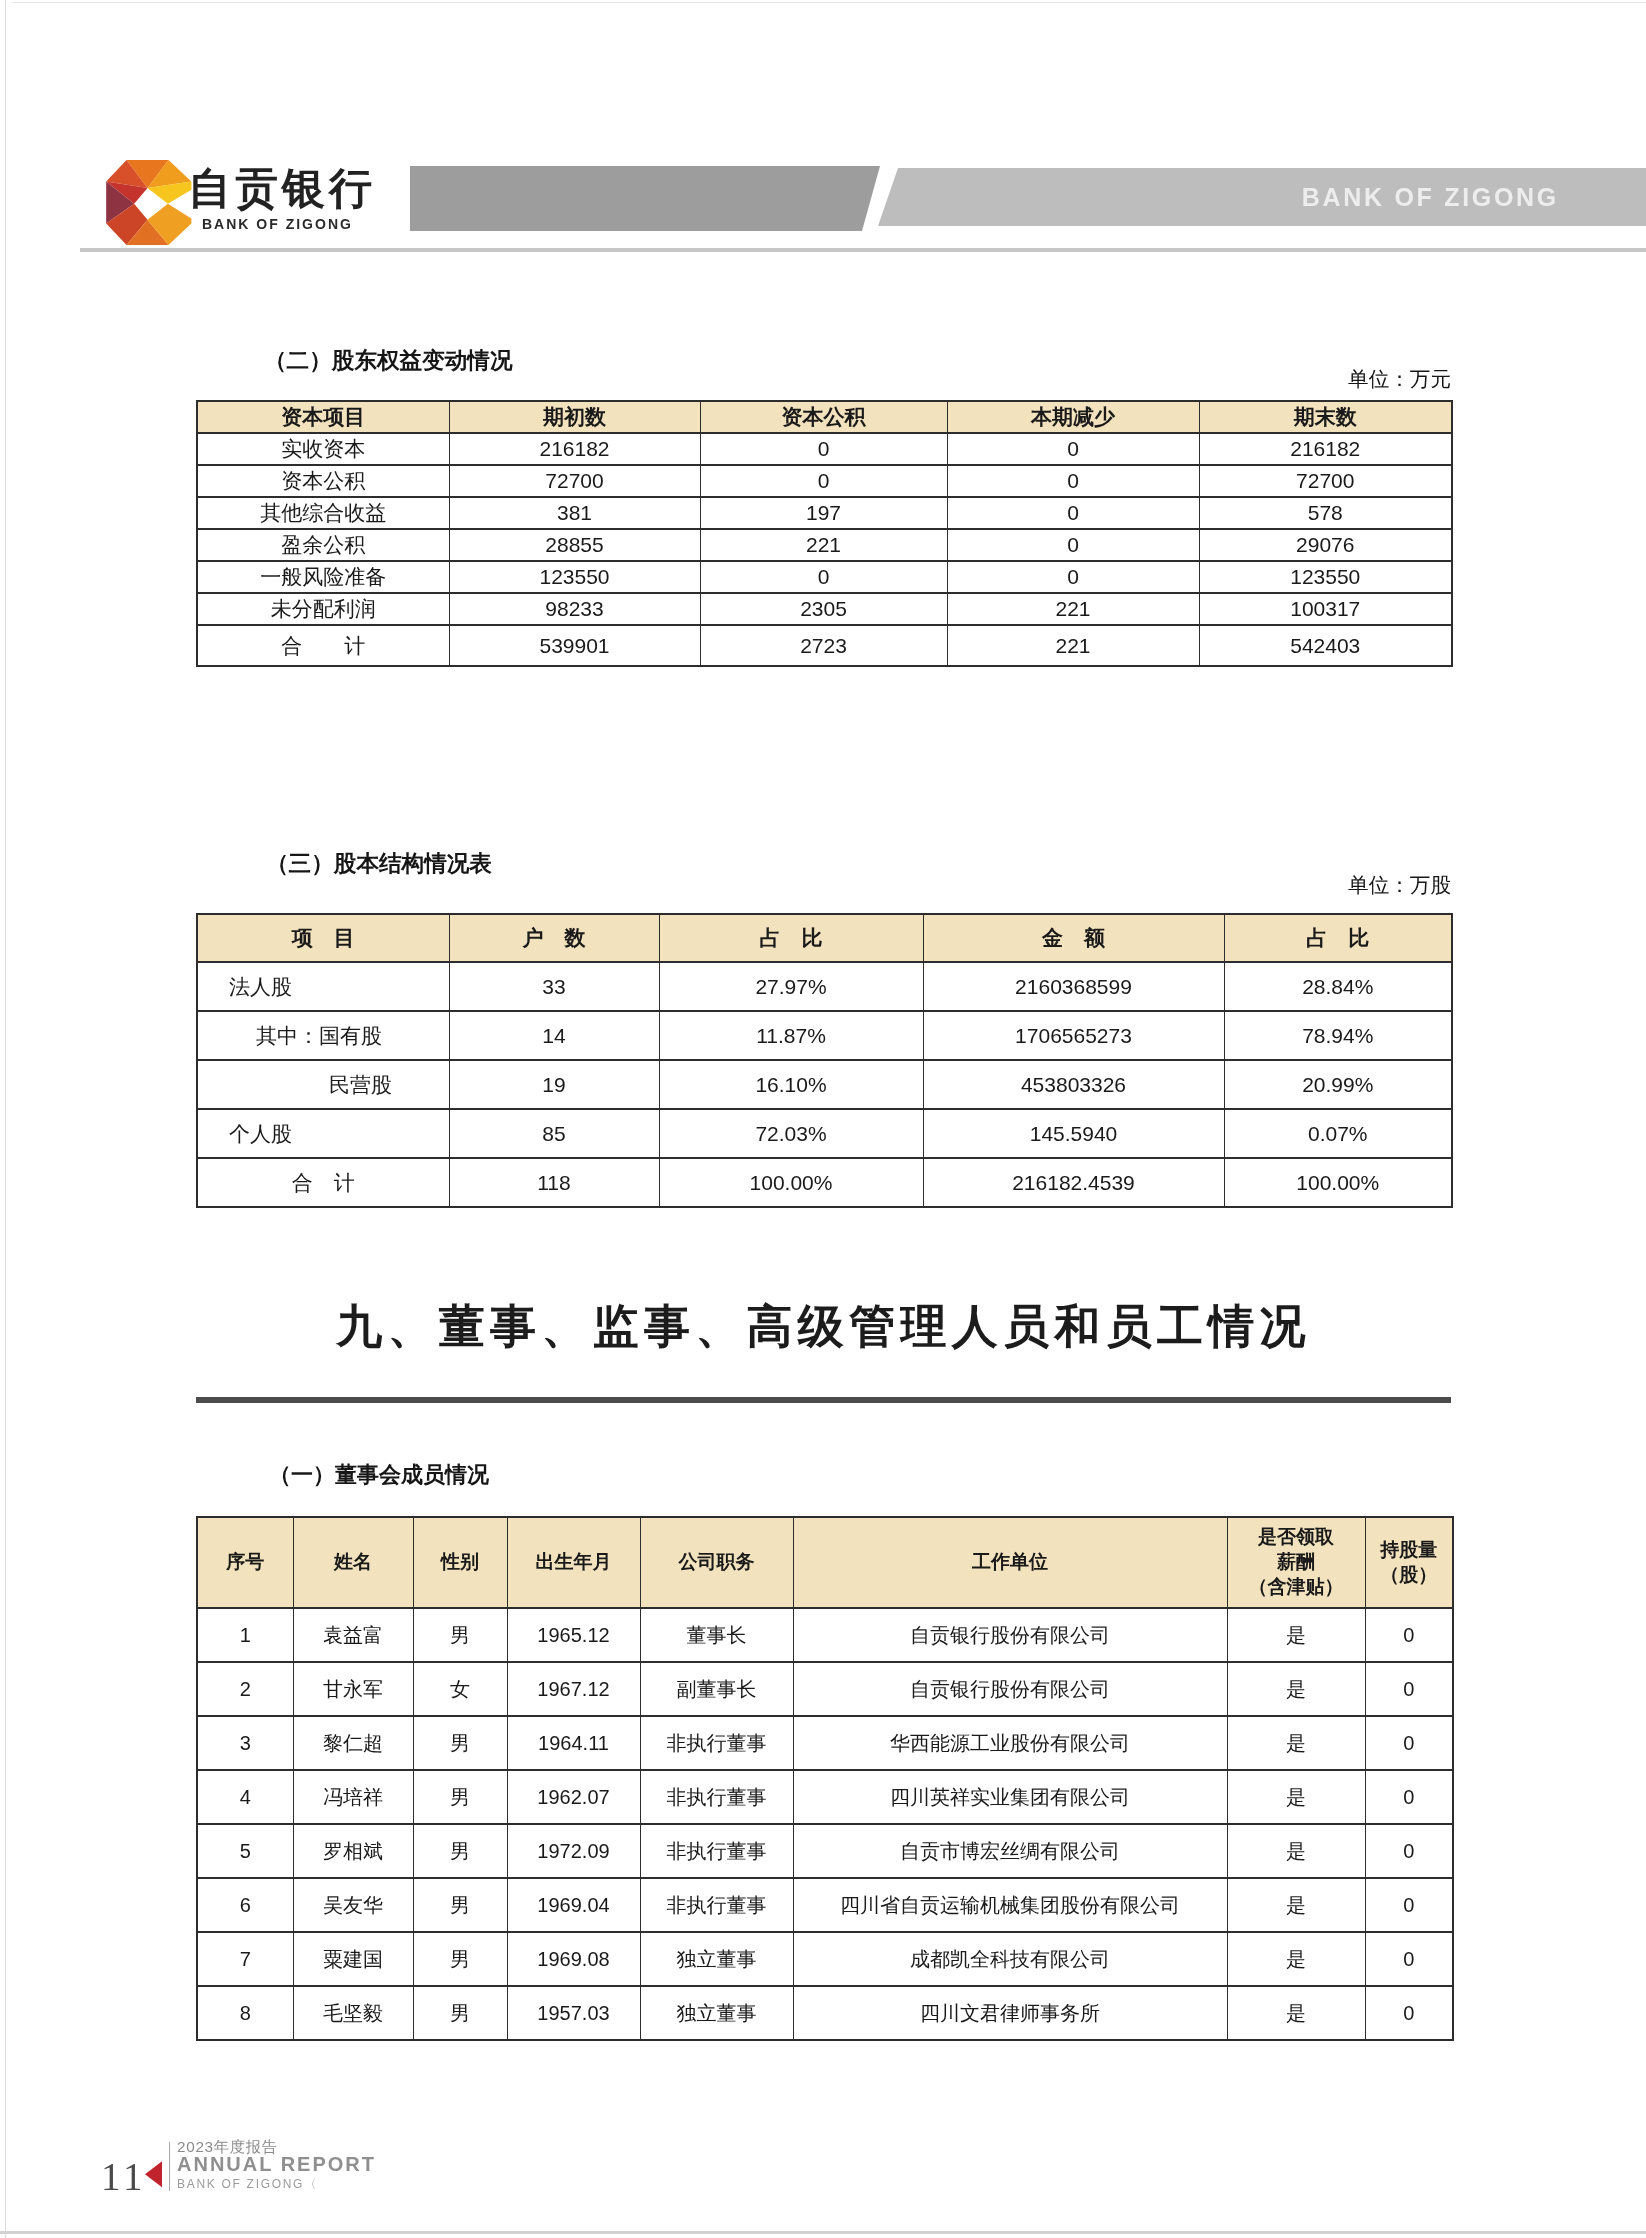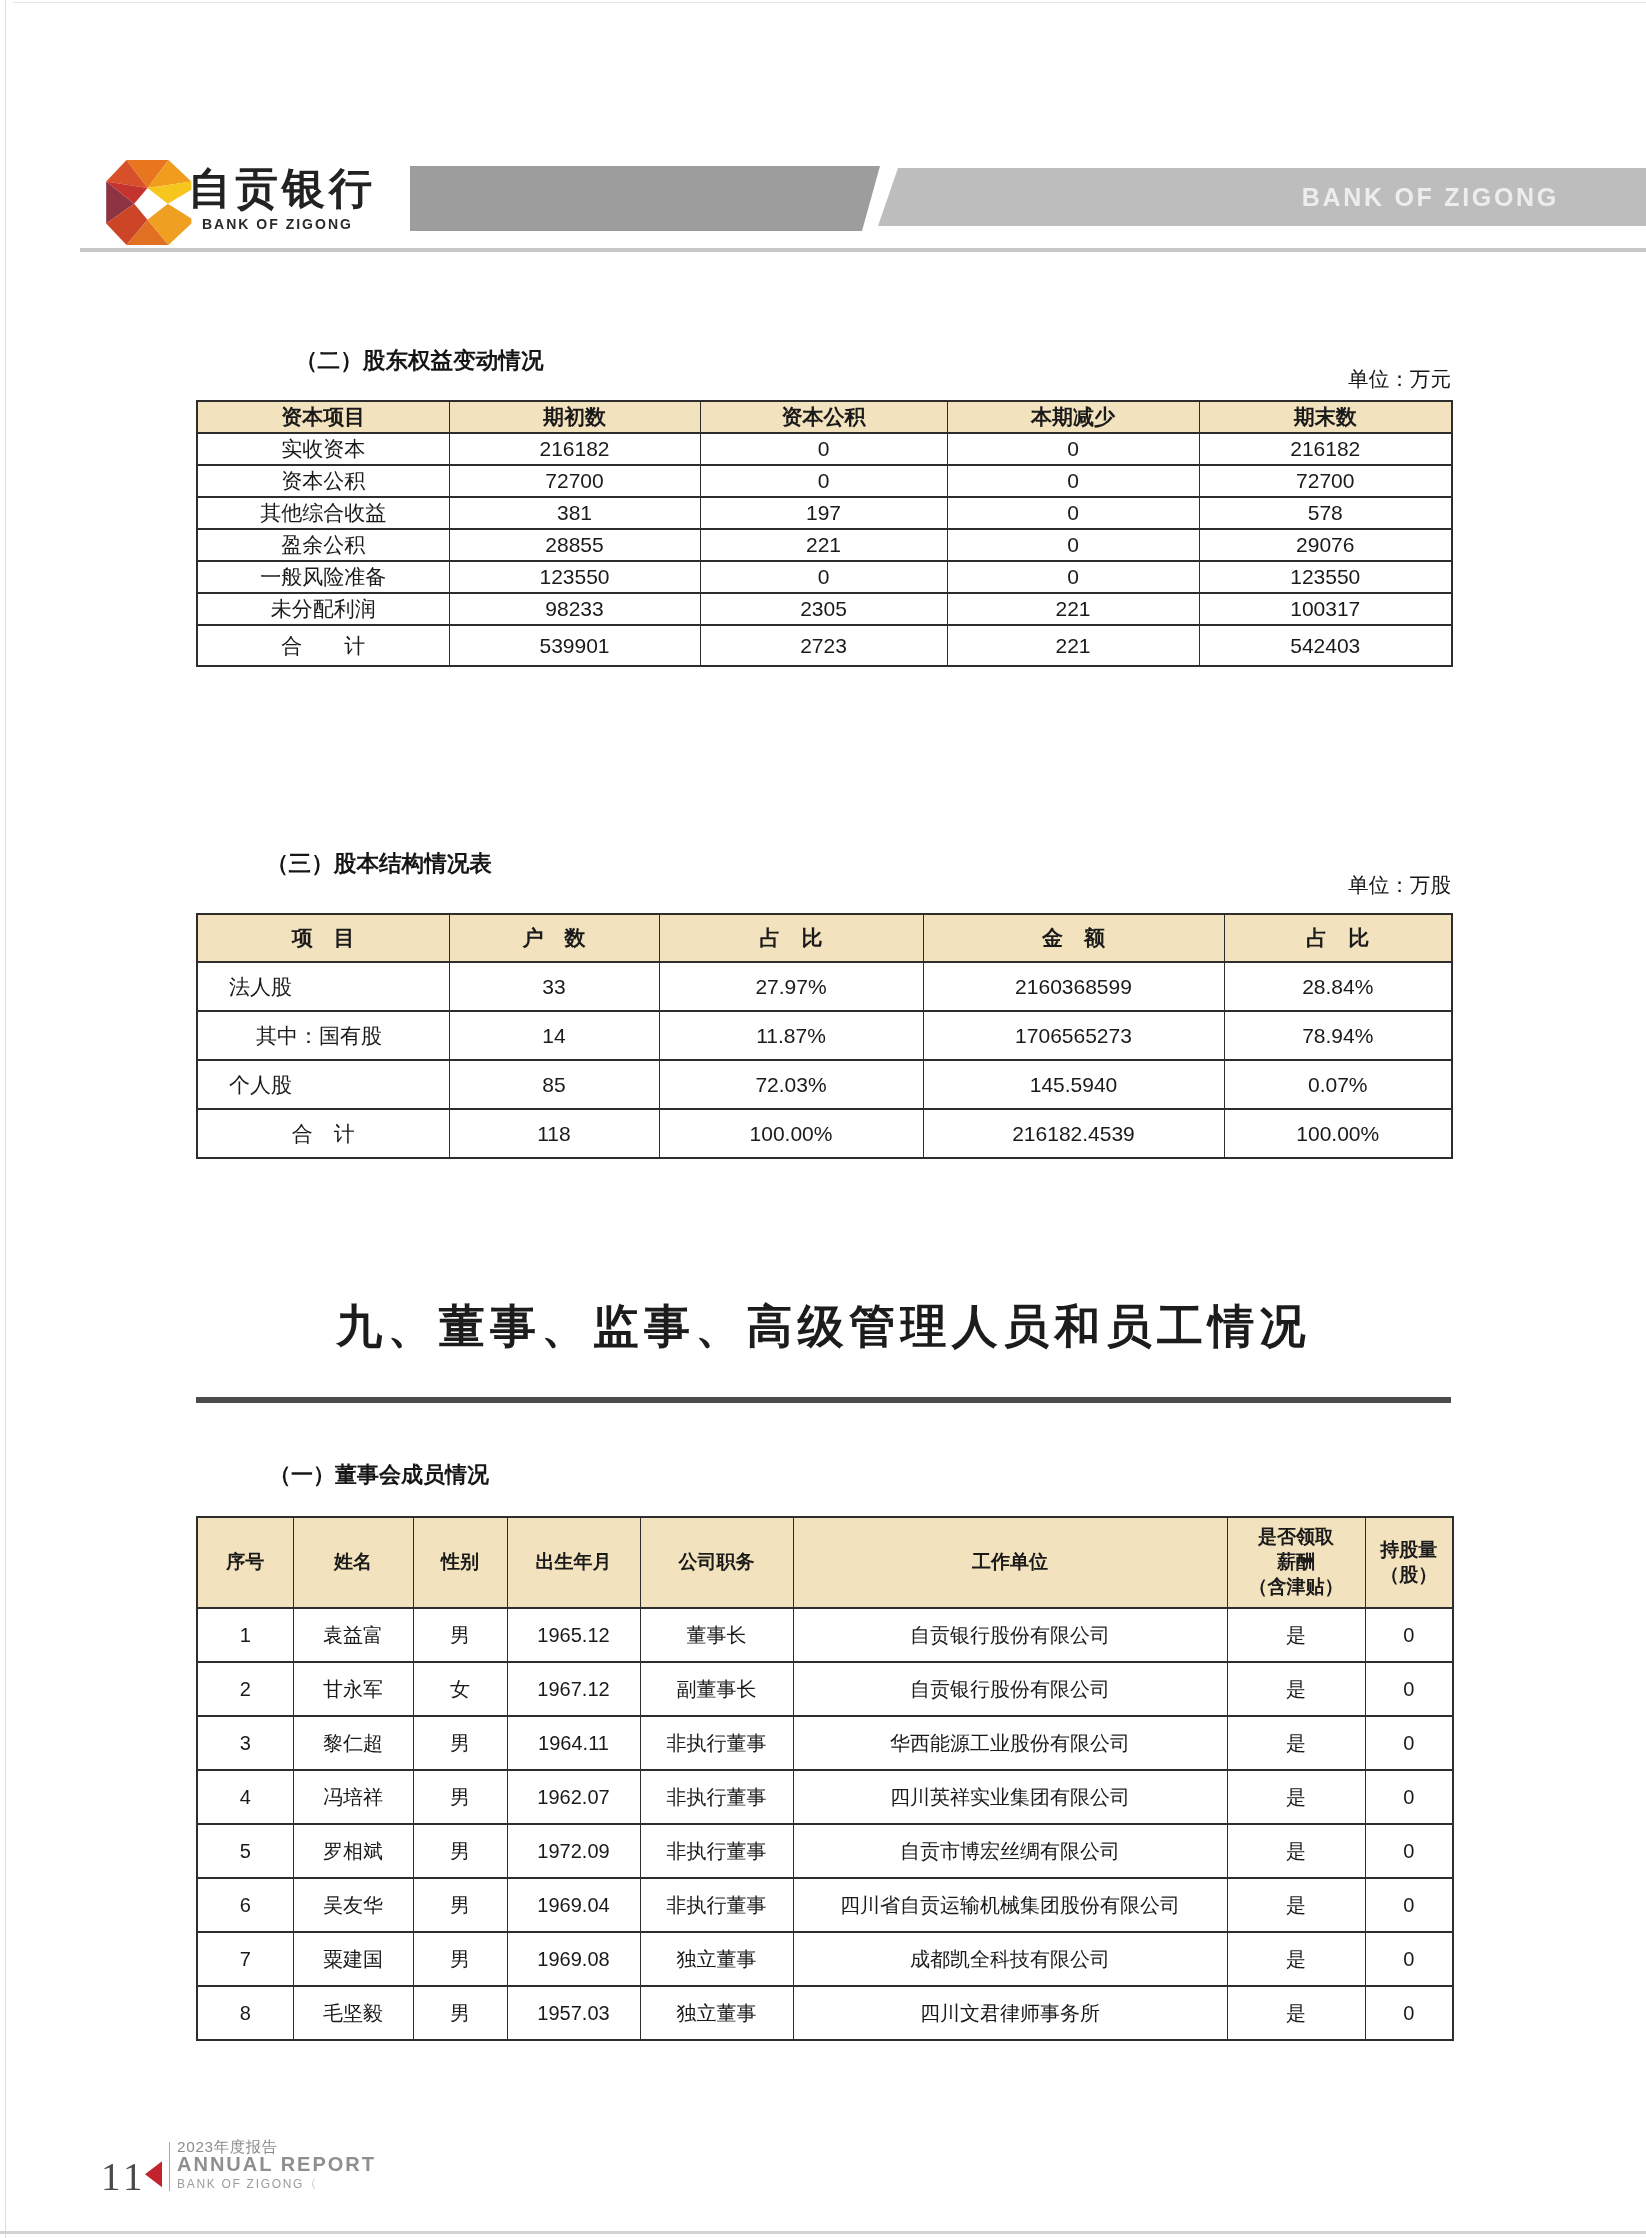--- a/index.html
+++ b/index.html
@@ -18,21 +18,21 @@
   .brand-en{left:202px;top:217px;font-size:14px;font-weight:700;letter-spacing:2px;color:#2a2a2a;line-height:1;}
   .banner-dark{left:410px;top:166px;width:472px;height:65px;background:#9d9d9d;
     clip-path:polygon(0 0,470px 0,452px 100%,0 100%);}
   .banner-light{left:878px;top:168px;width:769px;height:58px;background:#bdbdbd;
     clip-path:polygon(20px 0,100% 0,100% 100%,0 100%);
     text-align:right;line-height:58px;font-size:25px;font-weight:700;color:#ededed;
     letter-spacing:2.7px;padding-right:88px;box-sizing:border-box;}
   .header-rule{left:80px;top:248px;width:1567px;height:4px;background:#c7c7c7;}
   
   .sec-title{font-size:22.6px;font-weight:700;color:#161616;line-height:1.1;}
-  .s2-title{left:264px;top:349px;margin-left:31px;}
+  .s2-title{left:264px;top:349px;}
   .s3-title{left:266px;top:852px;}
   .s91-title{left:269px;top:1463px;font-size:22px;}
   .unit{font-size:20.6px;color:#161616;text-align:right;line-height:1;}
   .u1{right:196px;top:369px;}
   .u2{right:196px;top:875px;}
   .ch9{left:196px;top:1302px;width:1255px;text-align:center;font-size:46px;font-weight:900;
     letter-spacing:5.3px;color:#1c1c1c;line-height:1.05;}
   .rule9{left:196px;top:1397px;width:1255px;height:6px;background:#4b4b4b;}
   
   table.t{border-collapse:collapse;table-layout:fixed;width:1255px;border:2.7px solid #2d2d2d;}
@@ -189,20 +189,27 @@
           <td>28.84%</td>
         </tr>
       <tr>
           <td class="l1">其中：国有股</td>
           <td>14</td>
           <td>11.87%</td>
           <td>1706565273</td>
           <td>78.94%</td>
         </tr>
       <tr>
+          <td class="l2">民营股</td>
+          <td>19</td>
+          <td>16.10%</td>
+          <td>453803326</td>
+          <td>20.99%</td>
+        </tr>
+      <tr>
           <td class="l0">个人股</td>
           <td>85</td>
           <td>72.03%</td>
           <td>145.5940</td>
           <td>0.07%</td>
         </tr>
       <tr>
           <td>合　计</td>
           <td>118</td>
           <td>100.00%</td>

